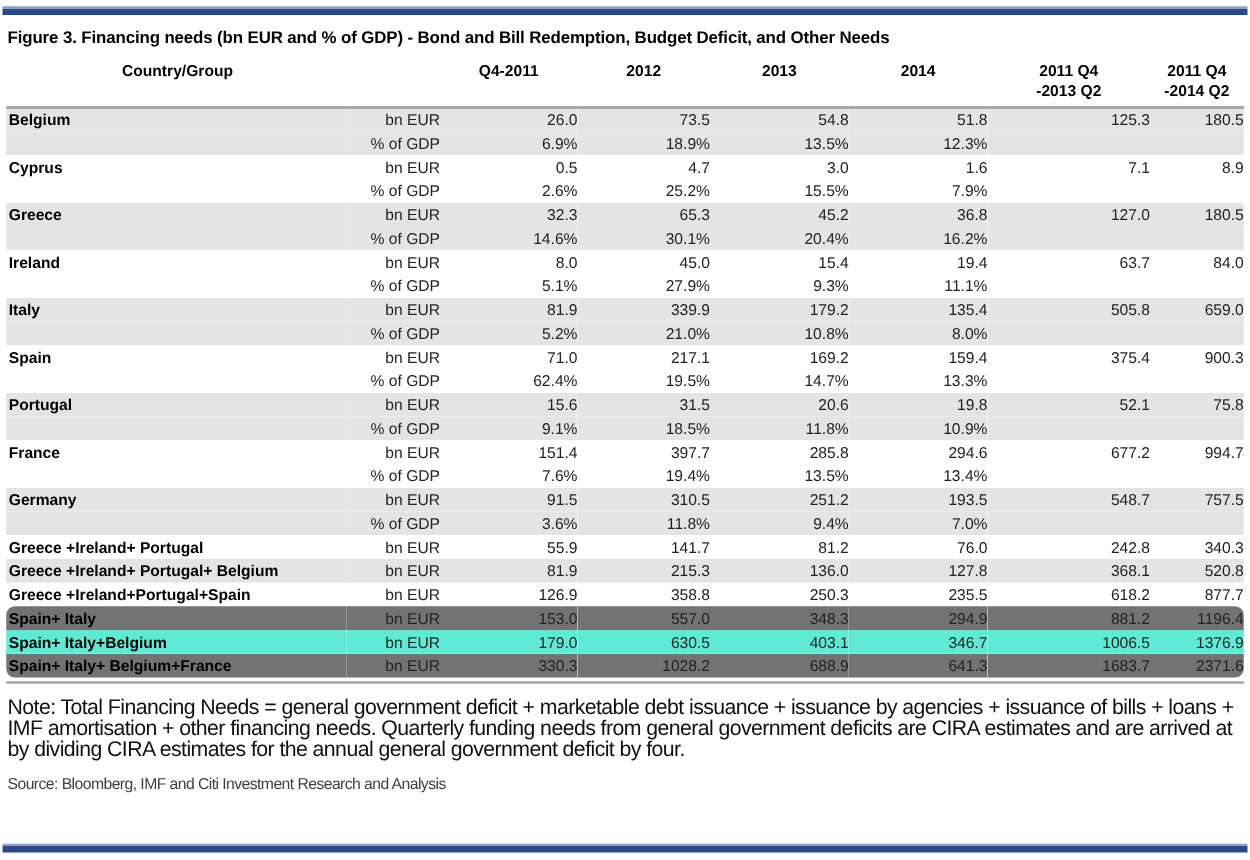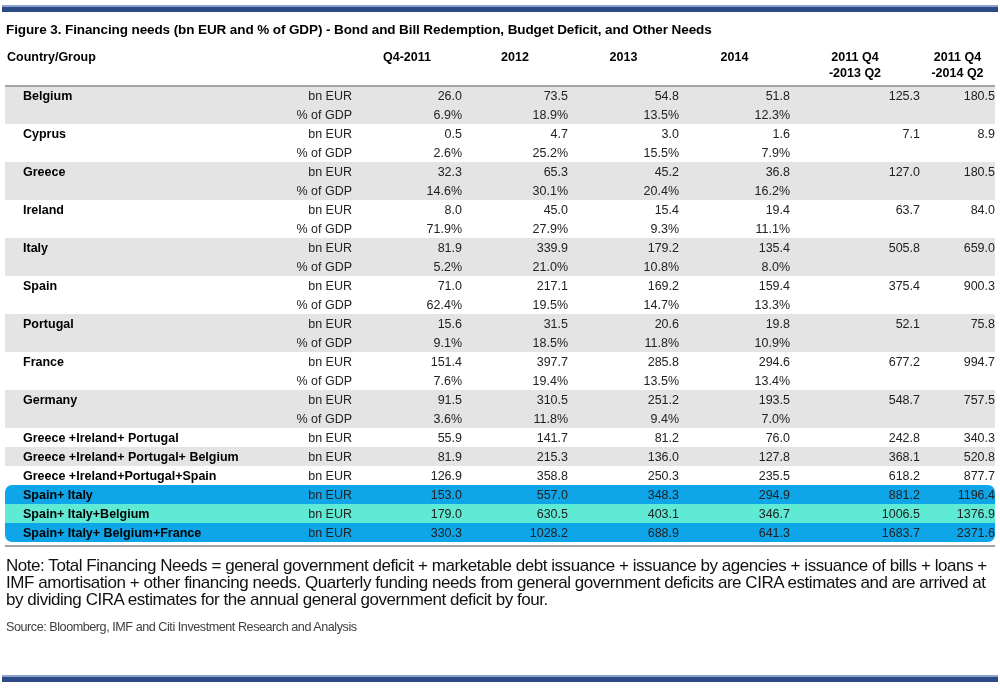--- a/index.html
+++ b/index.html
@@ -30,38 +30,38 @@
     font-size: 12.5px;
   }
   table.fin-table th {
     font-weight: bold;
     text-align: center;
     vertical-align: top;
     padding: 6px 0 4px 0;
     line-height: 16px;
     border-bottom: 2px solid #a3a3a3;
   }
-  table.fin-table th.col-left { text-align: left; padding-left: 2px; margin-left: 28px; }
+  table.fin-table th.col-left { text-align: center; padding-left: 2px; margin-left: 28px; }
   table.fin-table td {
     height: 19px;
     padding: 0;
     text-align: right;
     color: #222;
     white-space: nowrap;
     overflow: hidden;
   }
   table.fin-table td.label-cell {
     text-align: left;
     font-weight: bold;
     color: #000;
-    padding-left: 18px;
+    padding-left: 2px;
   }
   .shade-gray td { background: #e4e4e4; }
   .shade-white td { background: #ffffff; }
-  .shade-pink td { background: #0ea5e9; }
+  .shade-pink td { background: #737373; }
   .shade-pink-dark td { background: #5eead4; }
   tr.pink-first td:first-child { border-top-left-radius: 7px; }
   tr.pink-first td:last-child { border-top-right-radius: 7px; }
   tr.pink-last td:first-child { border-bottom-left-radius: 7px; }
   tr.pink-last td:last-child { border-bottom-right-radius: 7px; }
   .table-bottom-rule {
     height: 2px; background: #a3a3a3; margin: 3px 5px 0 5px;
   }
   .note-text {
     margin: 10px 6px 0 6px;
@@ -194,21 +194,21 @@
         <td>8.0</td>
         <td>45.0</td>
         <td>15.4</td>
         <td>19.4</td>
         <td>63.7</td>
         <td>84.0</td>
       </tr>
       <tr class="shade-white">
         <td class="label-cell"></td>
         <td>% of GDP</td>
-        <td>71.9%</td>
+        <td>5.1%</td>
         <td>27.9%</td>
         <td>9.3%</td>
         <td>11.1%</td>
         <td></td>
         <td></td>
       </tr>
       <tr class="shade-gray">
         <td class="label-cell">Italy</td>
         <td>bn EUR</td>
         <td>81.9</td>

